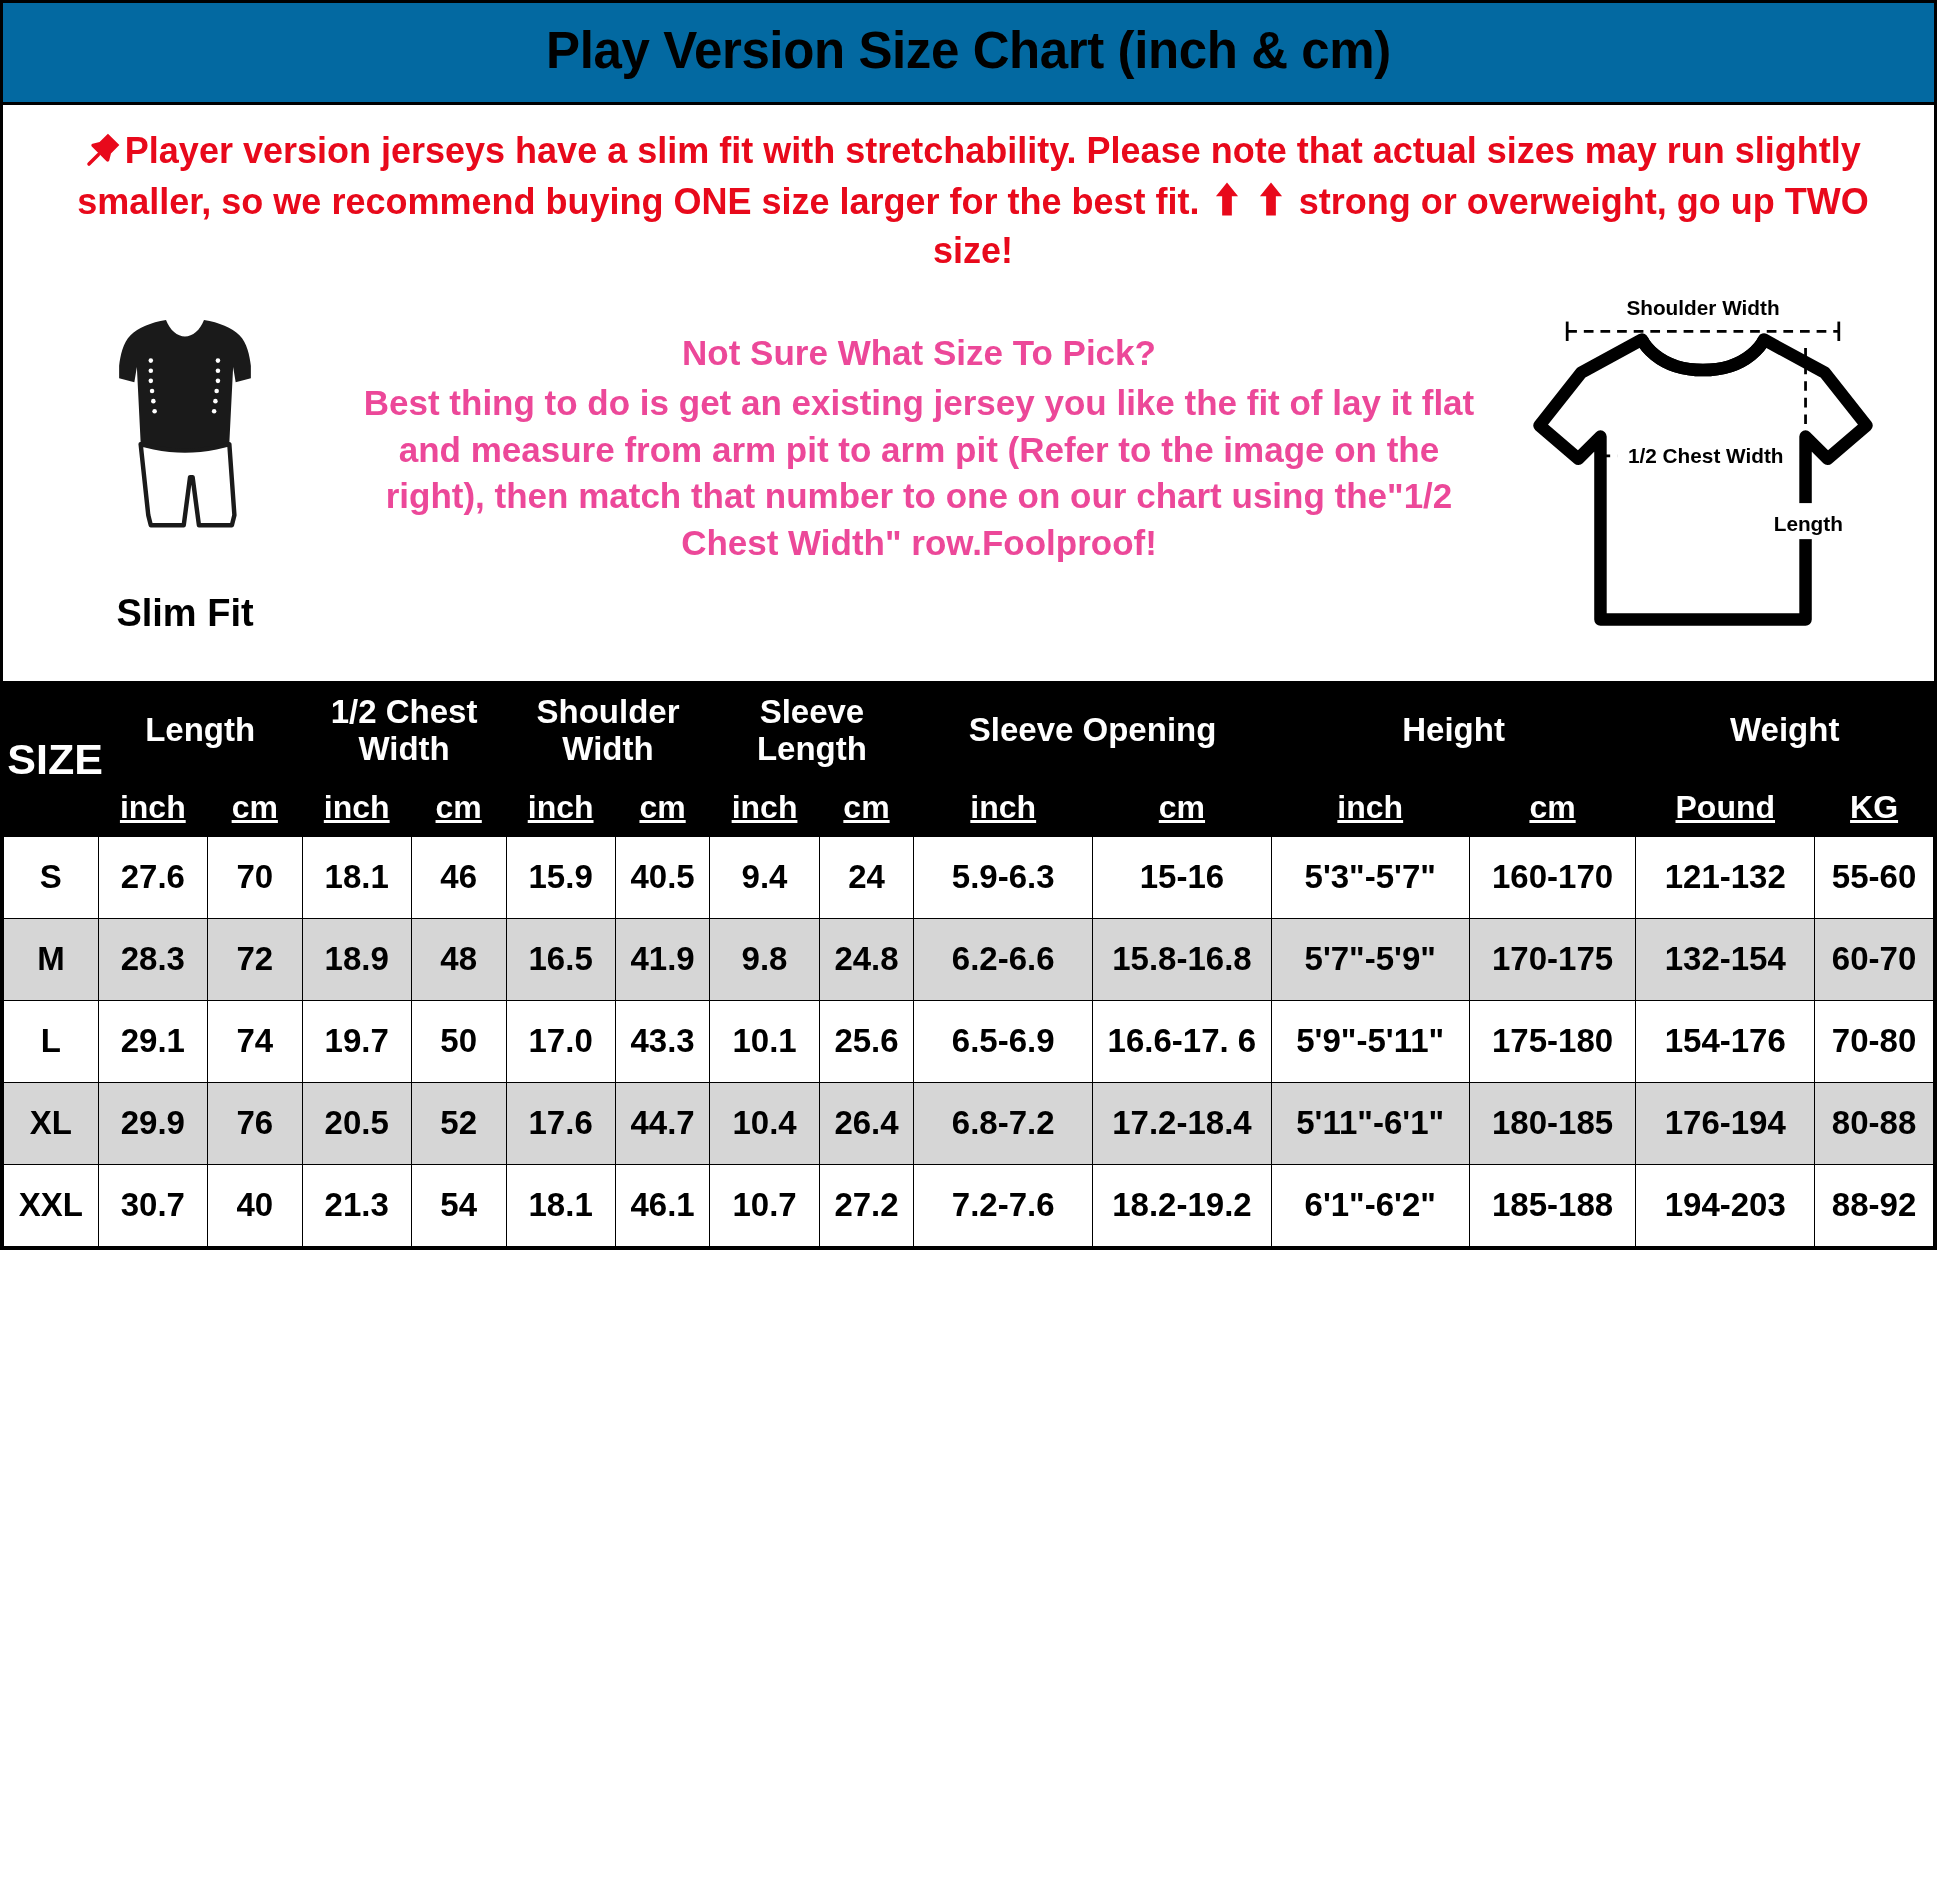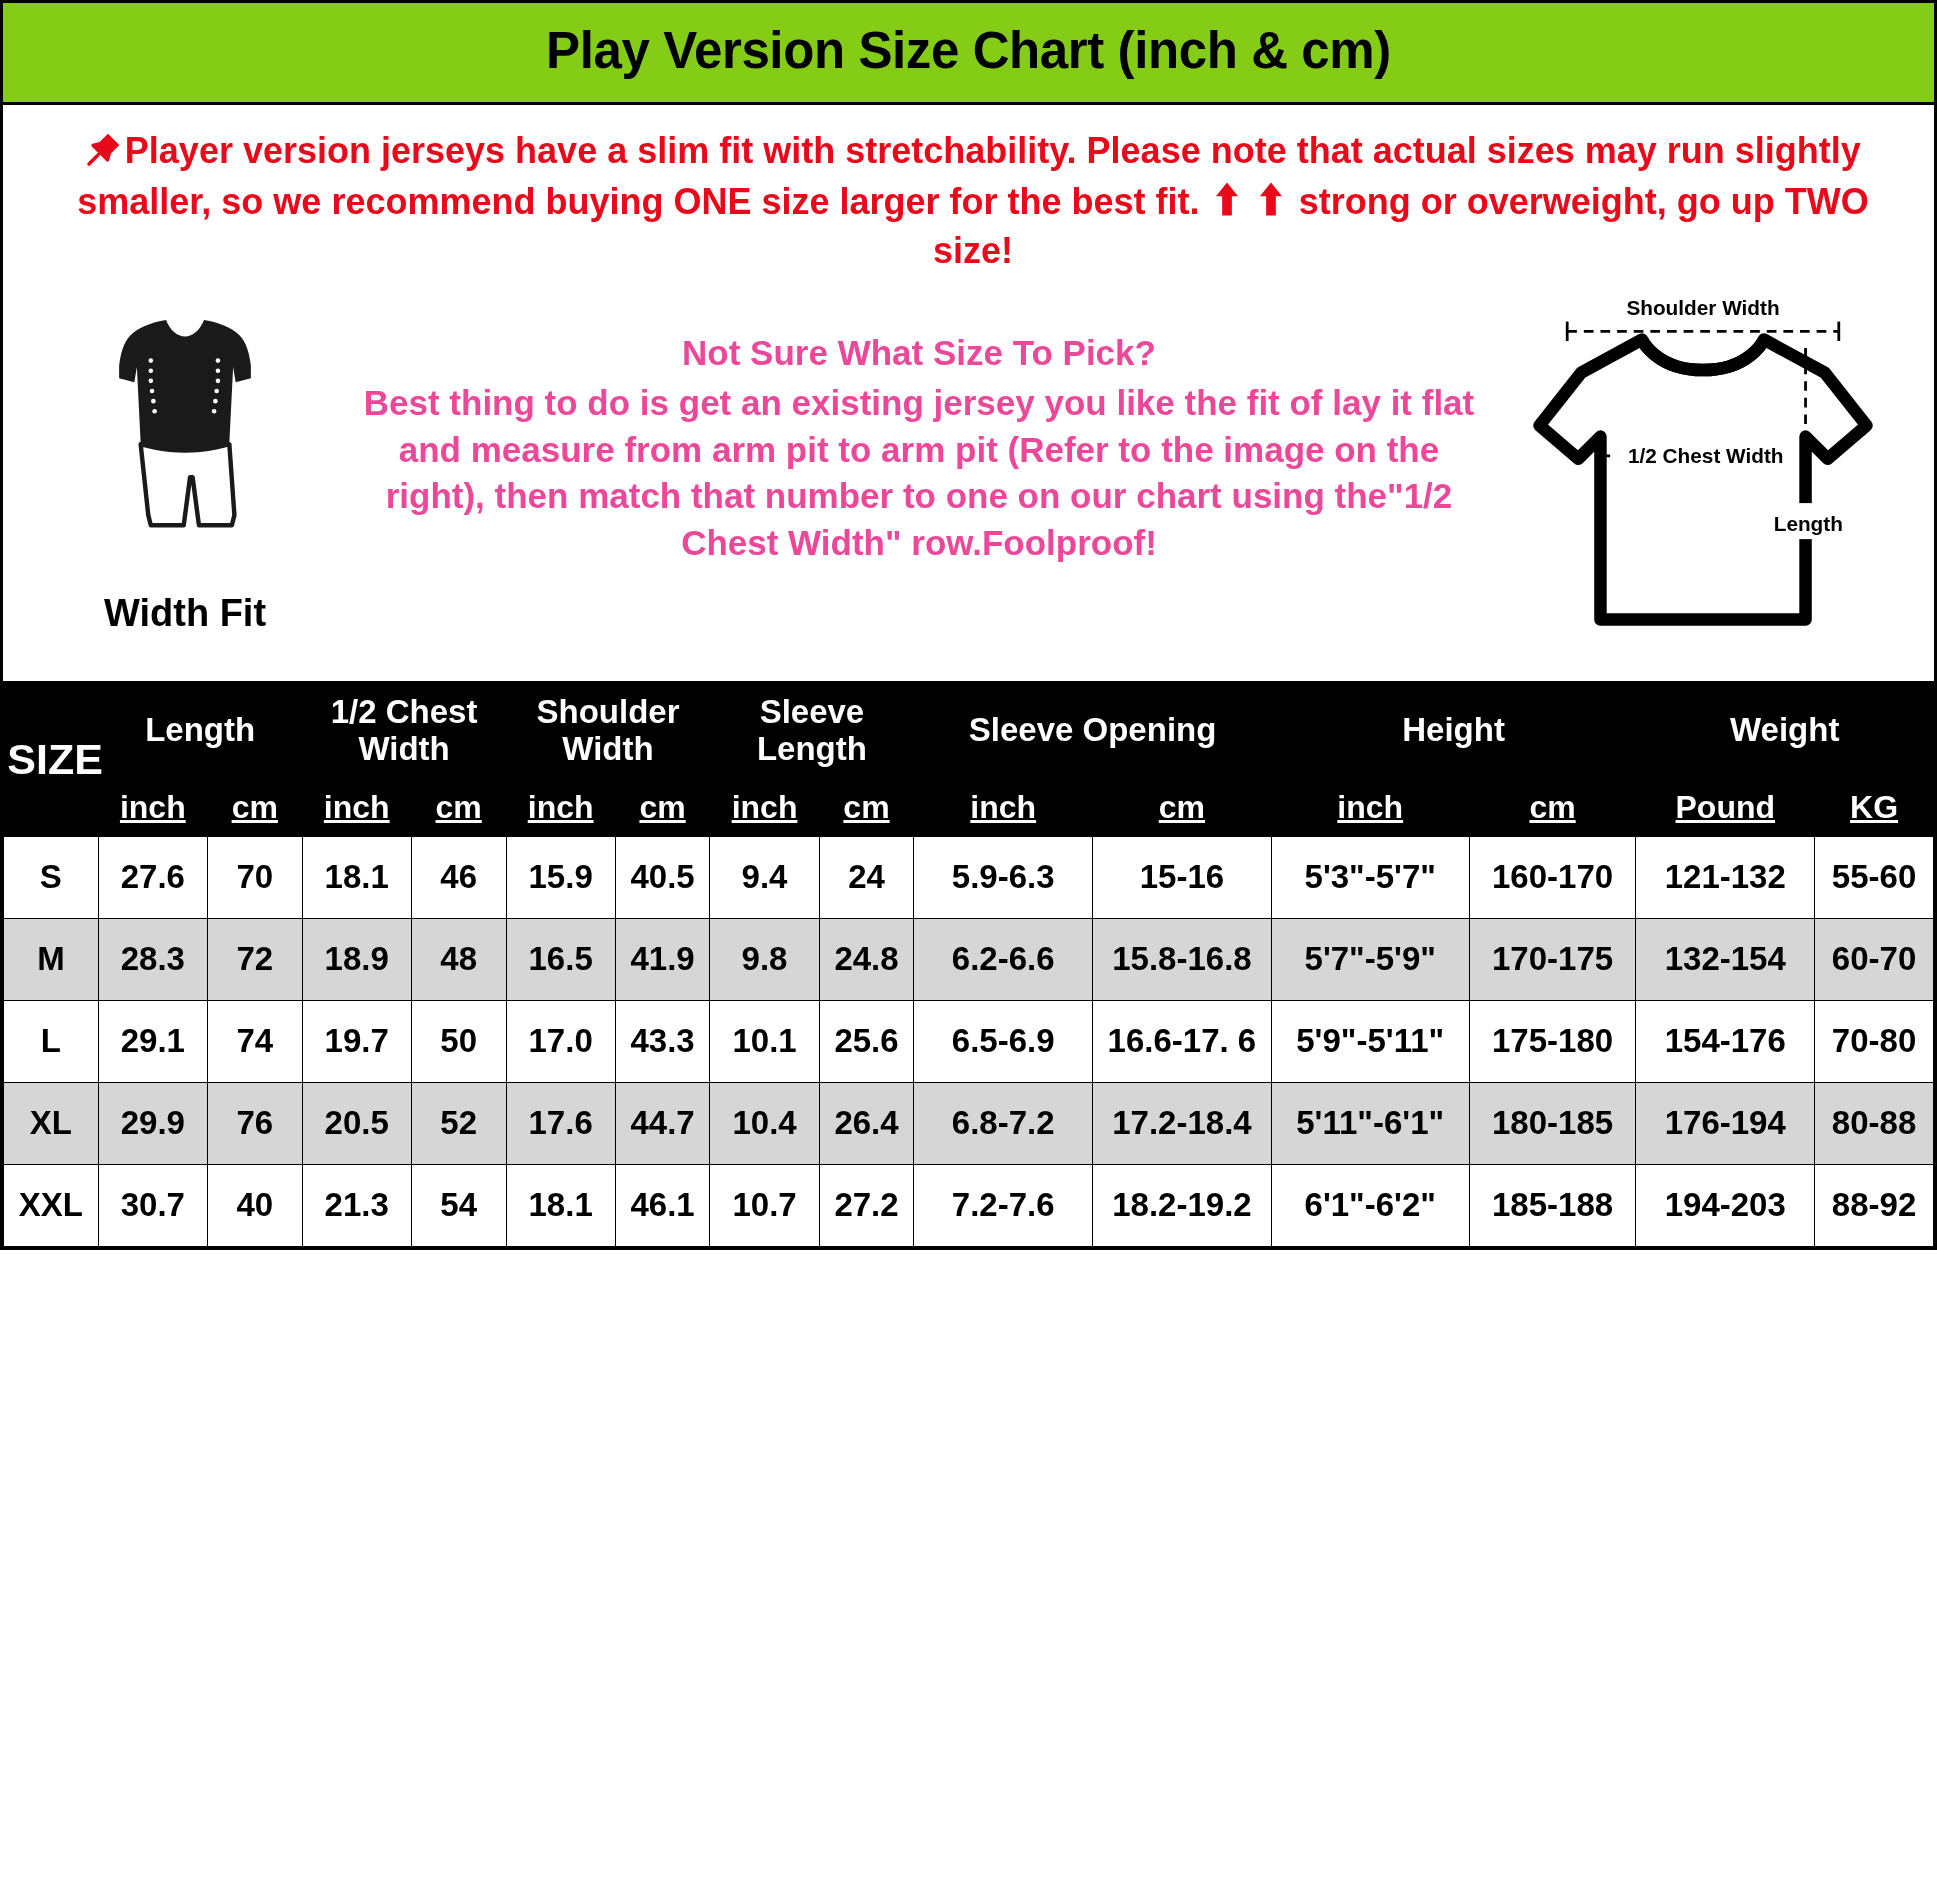--- a/index.html
+++ b/index.html
@@ -13,21 +13,21 @@
     -webkit-font-smoothing: antialiased;
   }
   .page {
     width: 1937px;
     box-sizing: border-box;
     border: 3.3px solid #000;
     background: #fff;
   }
   
   .title-bar {
-    background: #84cc16;
+    background: #0369a1;
     border-bottom: 3.3px solid #000;
     text-align: center;
     padding: 18px 8.3px 21.5px 8.3px;
   }
   .title-bar h1 {
     margin: 0;
     font-size: 51px;
     font-weight: bold;
     letter-spacing: -0.4px;
     color: #000;
@@ -179,21 +179,21 @@
               <circle cx="101" cy="54" r="1.8"></circle>
             <circle cx="101" cy="62" r="1.8"></circle>
               <circle cx="100" cy="70" r="1.8"></circle>
             <circle cx="99" cy="78" r="1.8"></circle>
               <circle cx="98" cy="86" r="1.8"></circle>
           </g>
 
           <path d="M40 112 c0 0 16 5 35 5 19 0 35 -5 35 -5 l4 56 -2 8 -26 0 -5 -38 -2 0 -5 38 -26 0 -2 -8 z" fill="#ffffff" stroke="#1a1a1a" stroke-width="3.5" stroke-linejoin="round"></path>
         </svg>
       </span>
-      <div class="fit-label">Width Fit</div>
+      <div class="fit-label">Slim Fit</div>
     </div>
 
     <div class="text-col">
       <span class="q">Not Sure What Size To Pick?</span>
       <span>Best thing to do is get an existing jersey you like the fit of lay it flat and measure from arm pit to arm pit (Refer to the image on the right), then match that number to one on our chart using the"1/2 Chest Width" row.Foolproof!</span>
     </div>
 
     <div class="shirt-col">
       <span>
         <svg width="388" height="364" viewBox="0 0 280 262" aria-hidden="true">

